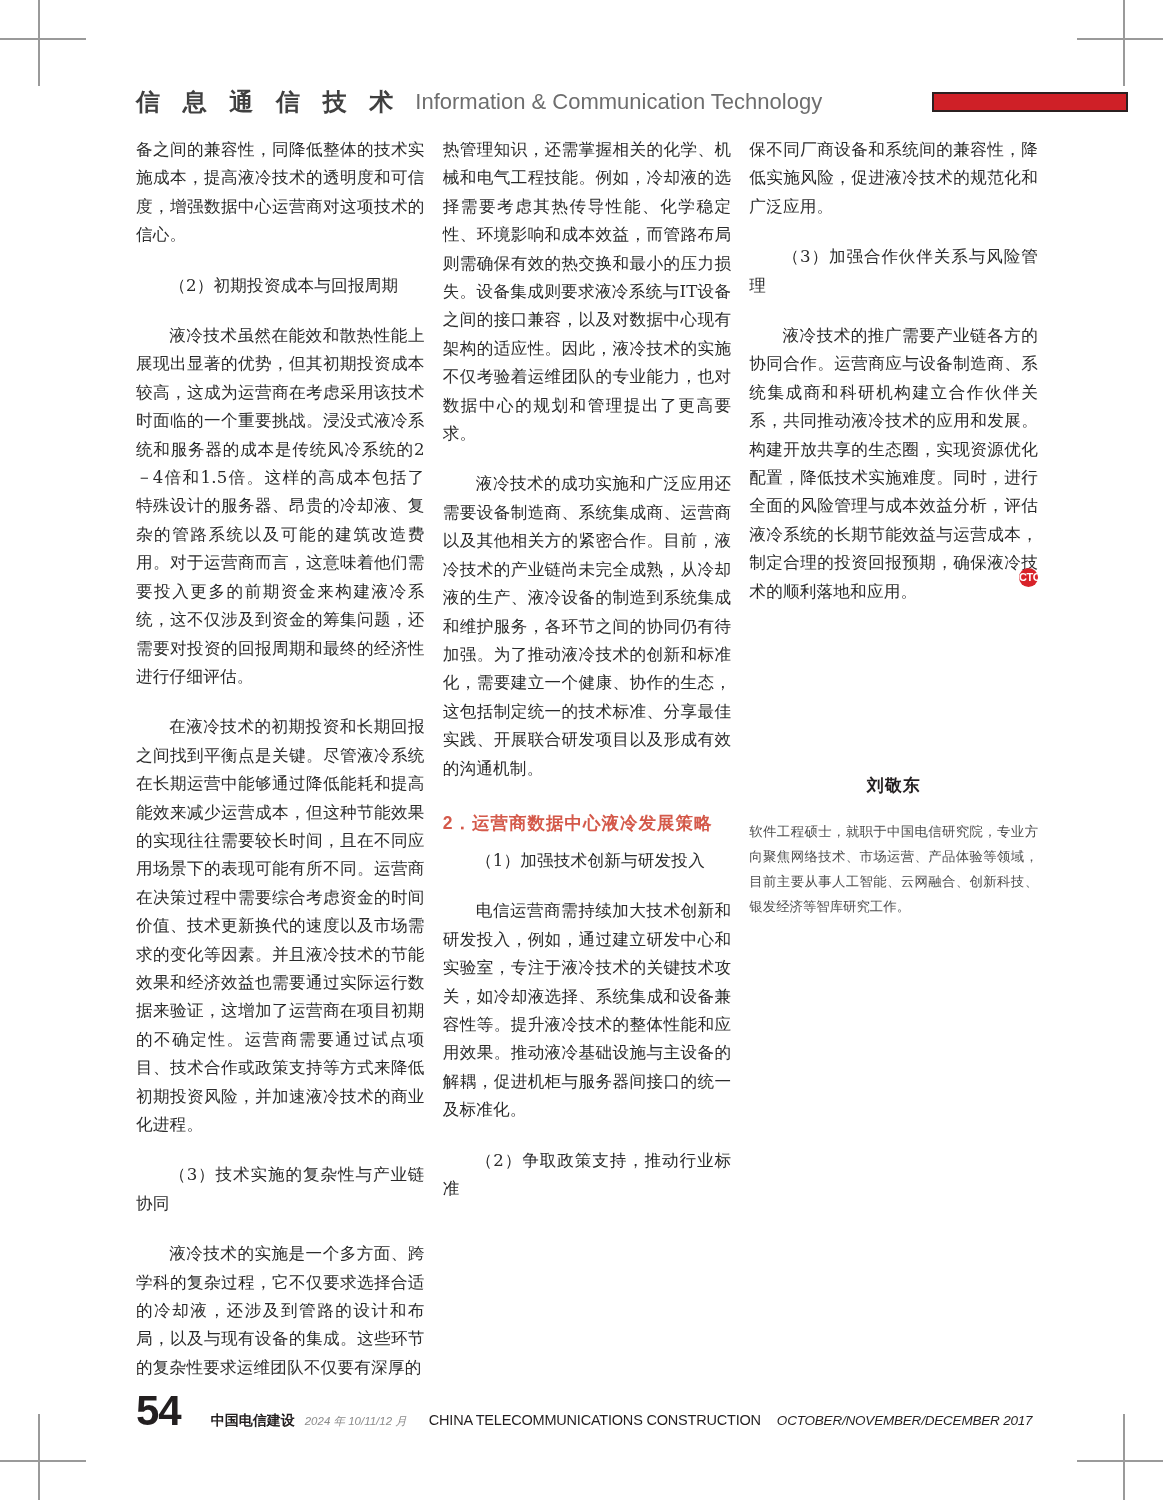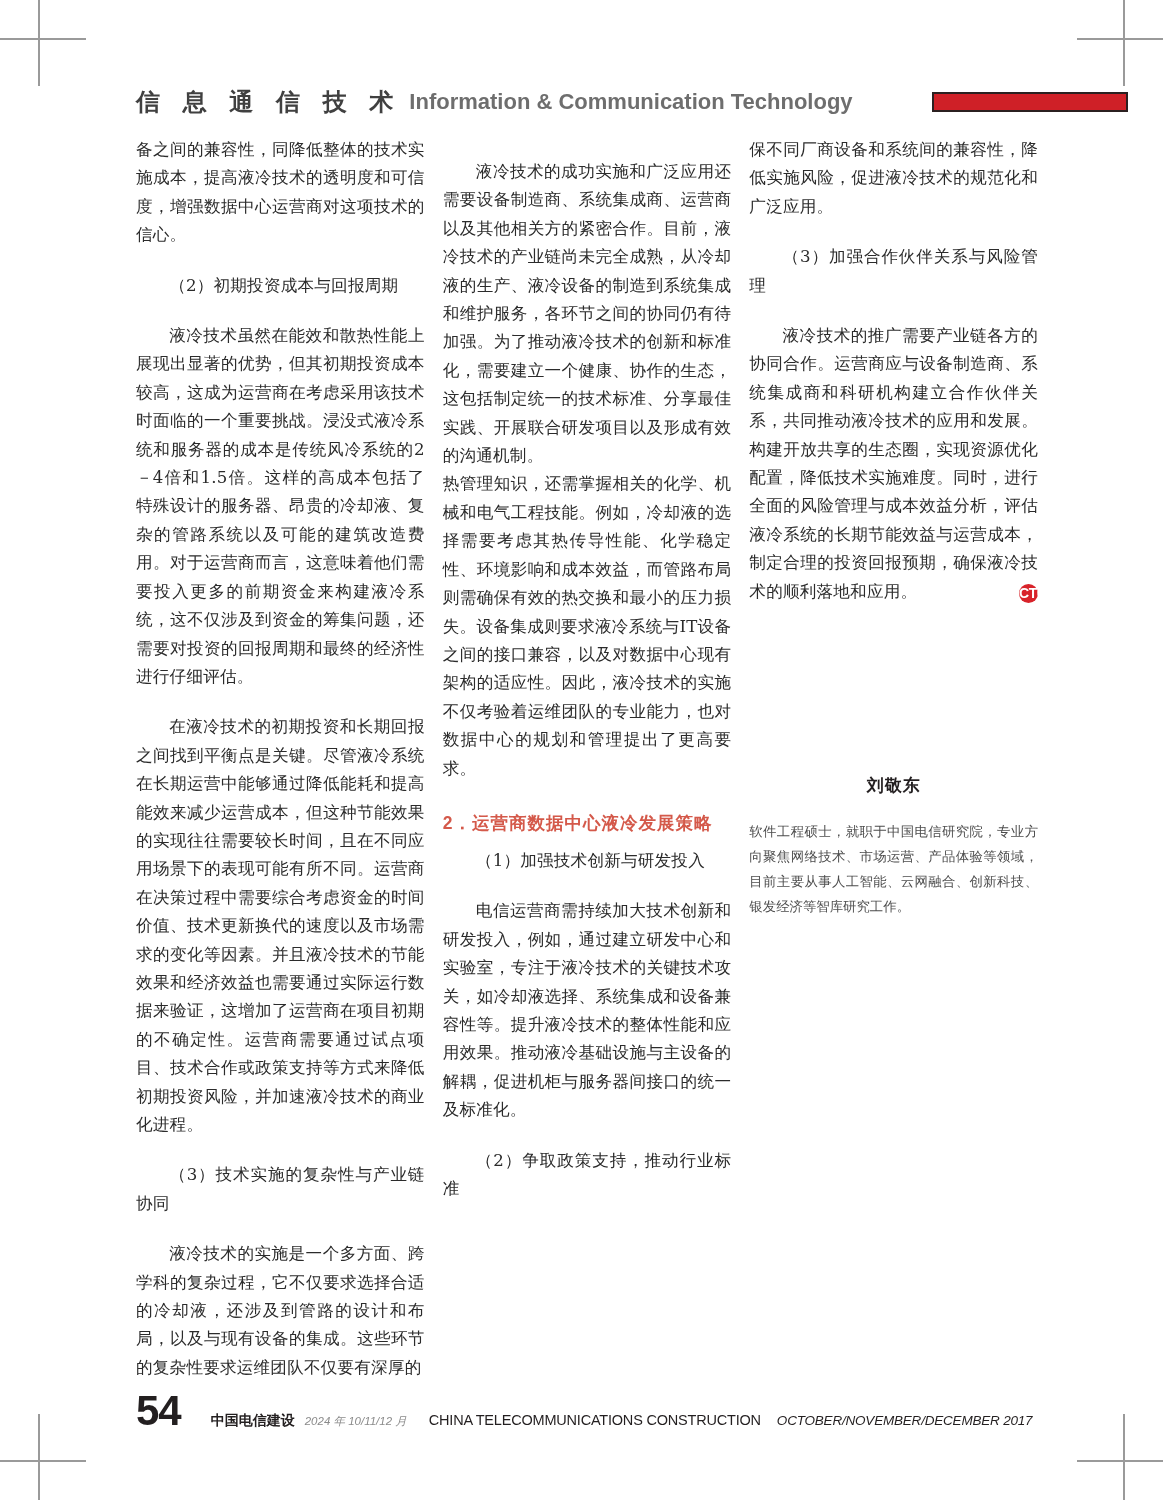--- a/index.html
+++ b/index.html
@@ -46,24 +46,24 @@
   .runhead-cn {
     font-family: "Liberation Sans", "DejaVu Sans", sans-serif;
     font-weight: bold;
     font-size: 24px;
     letter-spacing: 8px;
     color: #404040;
     white-space: nowrap;
   }
   .runhead-en {
     font-family: "Liberation Sans", "DejaVu Sans", sans-serif;
-    font-weight: bold;
+    font-weight: normal;
     font-size: 22px;
     color: #6e6e6e;
-    margin-left: 8px;
+    margin-left: 14px;
     white-space: nowrap;
   }
   .runhead-bar {
     margin-left: auto;
     width: 196px;
     height: 20px;
     background: #cf2027;
     border: 2px solid #2b2020;
     box-sizing: border-box;
   }
@@ -105,28 +105,28 @@
     text-align-last: left;
   }
 
   
   .endmark-line {
     position: relative;
   }
   .endmark {
     position: absolute;
     right: 0;
-    bottom: 3px;
+    bottom: 19px;
     width: 19px;
     height: 19px;
     border-radius: 50%;
     background: #d8232a;
     color: #ffffff;
     font-family: "Liberation Sans", "DejaVu Sans", sans-serif;
-    font-size: 14px;
+    font-size: 11px;
     font-weight: bold;
     line-height: 19px;
     text-align: center;
     letter-spacing: -0.5px;
   }
 
   
   .bio {
     margin-top: 168px;
   }
@@ -223,22 +223,22 @@
     <div class="col">
       <p class="zh">备之间的兼容性，同降低整体的技术实施成本，提高液冷技术的透明度和可信度，增强数据中心运营商对这项技术的信心。</p>
       <p class="zh indent gap-para">（2）初期投资成本与回报周期</p>
       <p class="zh indent gap-para">液冷技术虽然在能效和散热性能上展现出显著的优势，但其初期投资成本较高，这成为运营商在考虑采用该技术时面临的一个重要挑战。浸没式液冷系统和服务器的成本是传统风冷系统的2－4倍和1.5倍。这样的高成本包括了特殊设计的服务器、昂贵的冷却液、复杂的管路系统以及可能的建筑改造费用。对于运营商而言，这意味着他们需要投入更多的前期资金来构建液冷系统，这不仅涉及到资金的筹集问题，还需要对投资的回报周期和最终的经济性进行仔细评估。</p>
       <p class="zh indent gap-para">在液冷技术的初期投资和长期回报之间找到平衡点是关键。尽管液冷系统在长期运营中能够通过降低能耗和提高能效来减少运营成本，但这种节能效果的实现往往需要较长时间，且在不同应用场景下的表现可能有所不同。运营商在决策过程中需要综合考虑资金的时间价值、技术更新换代的速度以及市场需求的变化等因素。并且液冷技术的节能效果和经济效益也需要通过实际运行数据来验证，这增加了运营商在项目初期的不确定性。运营商需要通过试点项目、技术合作或政策支持等方式来降低初期投资风险，并加速液冷技术的商业化进程。</p>
       <p class="zh indent gap-para">（3）技术实施的复杂性与产业链协同</p>
       <p class="zh indent gap-para">液冷技术的实施是一个多方面、跨学科的复杂过程，它不仅要求选择合适的冷却液，还涉及到管路的设计和布局，以及与现有设备的集成。这些环节的复杂性要求运维团队不仅要有深厚的</p>
     </div>
 
     <div class="col">
+      <p class="zh">热管理知识，还需掌握相关的化学、机械和电气工程技能。例如，冷却液的选择需要考虑其热传导性能、化学稳定性、环境影响和成本效益，而管路布局则需确保有效的热交换和最小的压力损失。设备集成则要求液冷系统与IT设备之间的接口兼容，以及对数据中心现有架构的适应性。因此，液冷技术的实施不仅考验着运维团队的专业能力，也对数据中心的规划和管理提出了更高要求。</p>
       <p class="zh indent gap-para">液冷技术的成功实施和广泛应用还需要设备制造商、系统集成商、运营商以及其他相关方的紧密合作。目前，液冷技术的产业链尚未完全成熟，从冷却液的生产、液冷设备的制造到系统集成和维护服务，各环节之间的协同仍有待加强。为了推动液冷技术的创新和标准化，需要建立一个健康、协作的生态，这包括制定统一的技术标准、分享最佳实践、开展联合研发项目以及形成有效的沟通机制。</p>
-      <p class="zh">热管理知识，还需掌握相关的化学、机械和电气工程技能。例如，冷却液的选择需要考虑其热传导性能、化学稳定性、环境影响和成本效益，而管路布局则需确保有效的热交换和最小的压力损失。设备集成则要求液冷系统与IT设备之间的接口兼容，以及对数据中心现有架构的适应性。因此，液冷技术的实施不仅考验着运维团队的专业能力，也对数据中心的规划和管理提出了更高要求。</p>
       <h2 class="h-orange">2．运营商数据中心液冷发展策略</h2>
       <p class="zh indent gap-small">（1）加强技术创新与研发投入</p>
       <p class="zh indent gap-para">电信运营商需持续加大技术创新和研发投入，例如，通过建立研发中心和实验室，专注于液冷技术的关键技术攻关，如冷却液选择、系统集成和设备兼容性等。提升液冷技术的整体性能和应用效果。推动液冷基础设施与主设备的解耦，促进机柜与服务器间接口的统一及标准化。</p>
       <p class="zh indent gap-para">（2）争取政策支持，推动行业标准</p>
     </div>
 
     <div class="col">
       <p class="zh">保不同厂商设备和系统间的兼容性，降低实施风险，促进液冷技术的规范化和广泛应用。</p>
       <p class="zh indent gap-para">（3）加强合作伙伴关系与风险管理</p>
       <div class="endmark-line">

